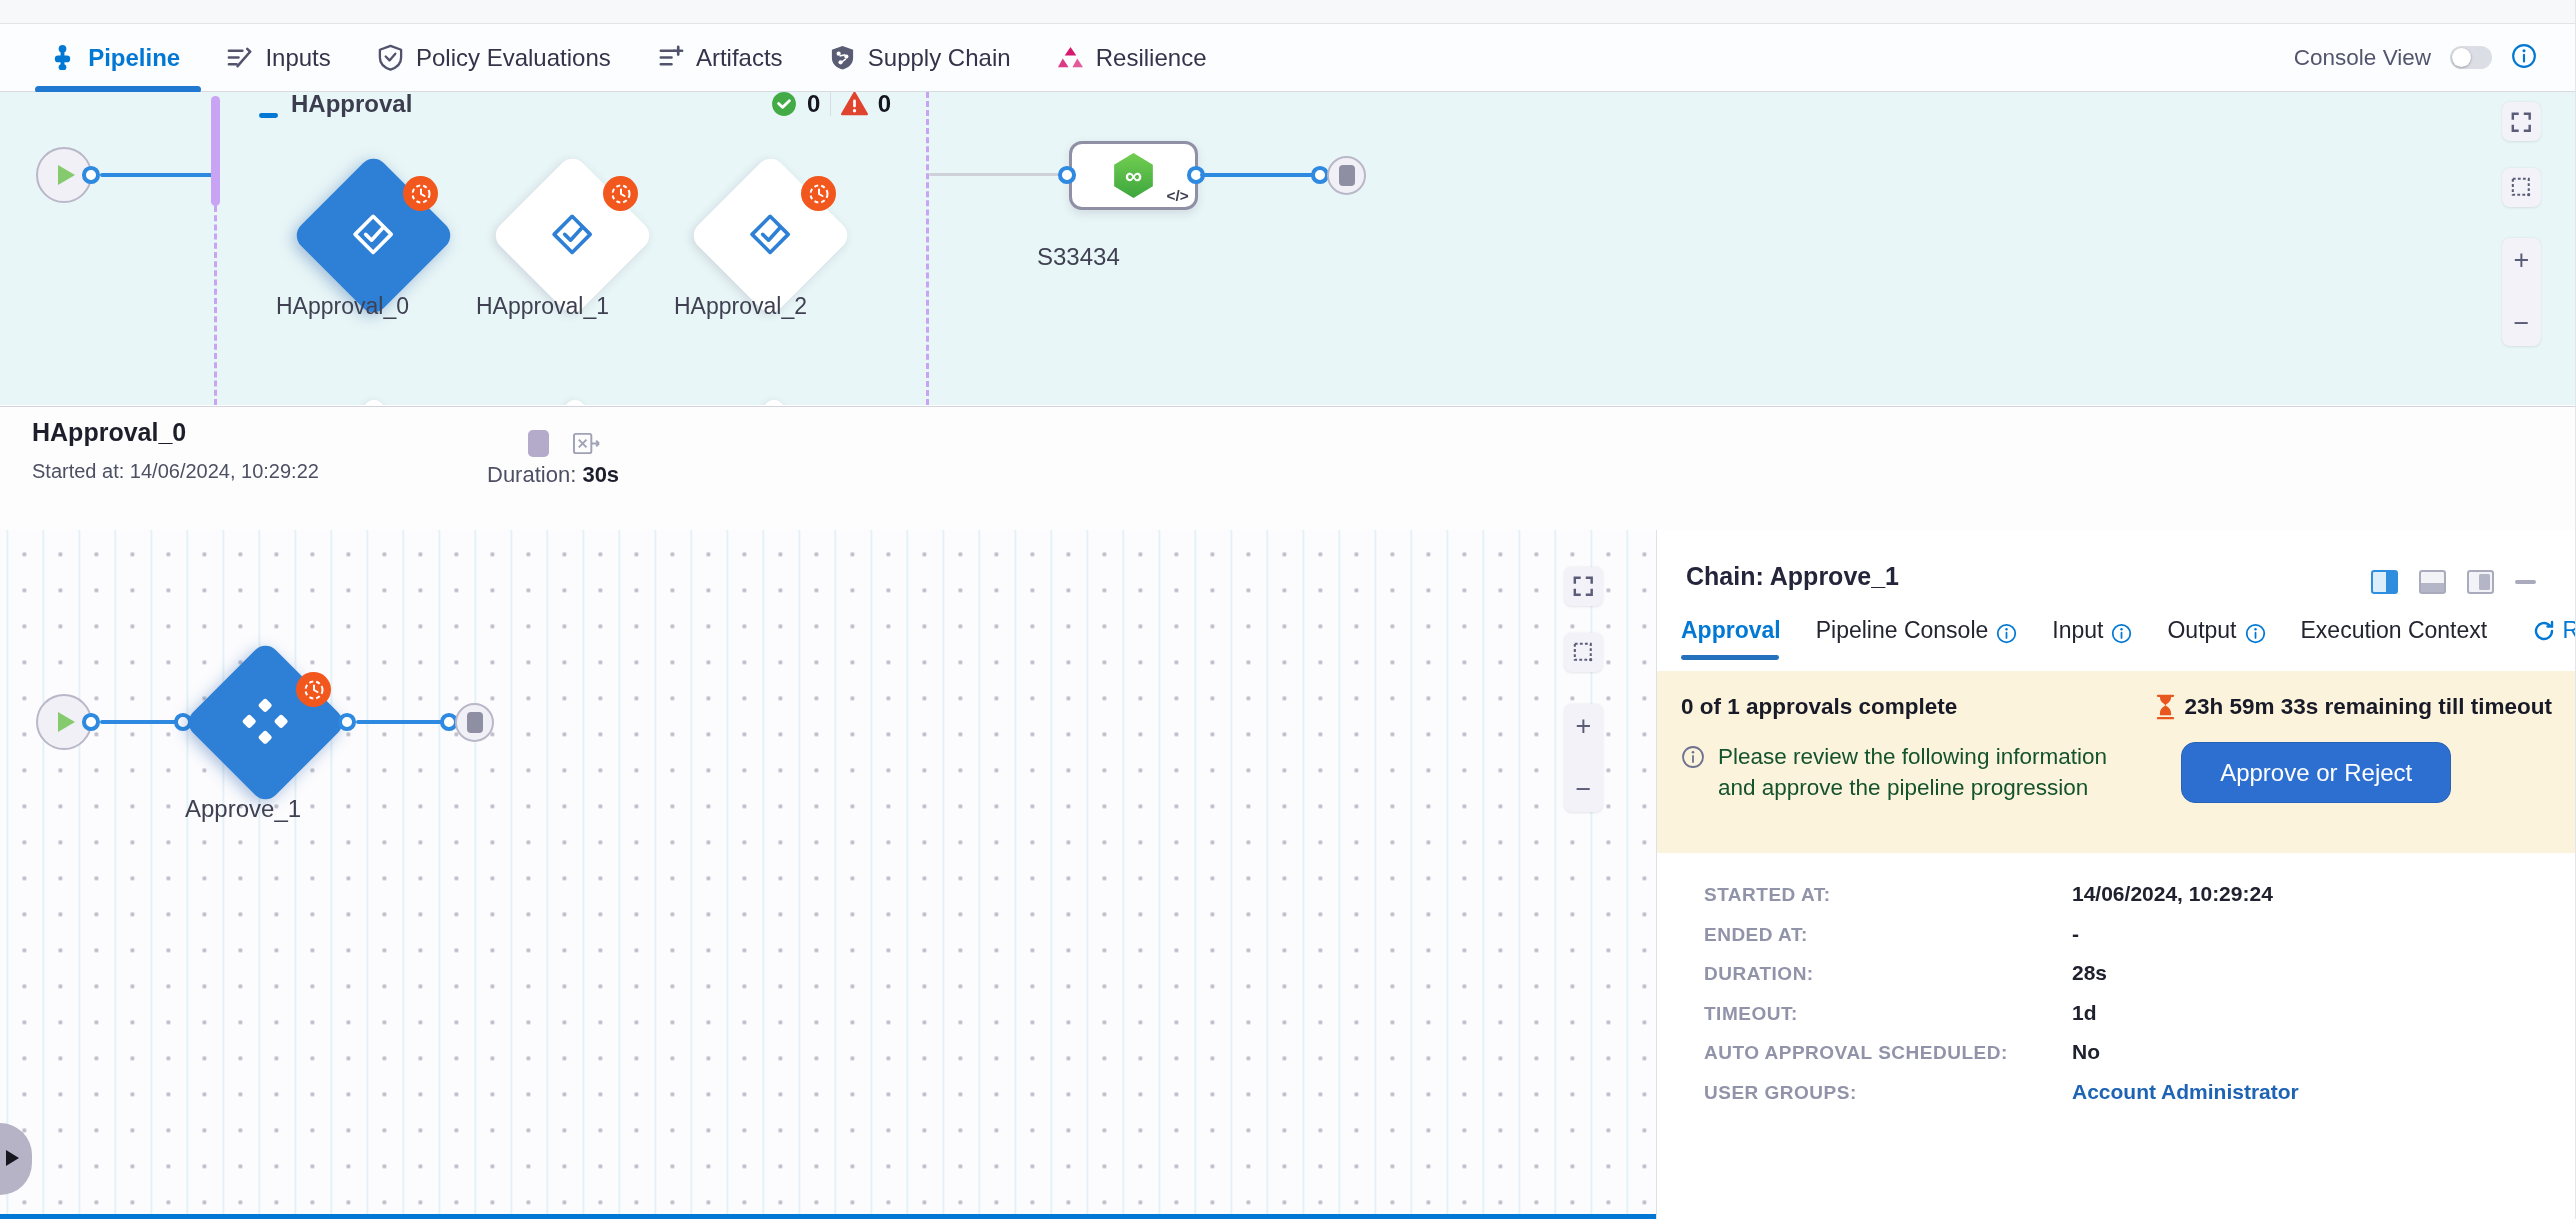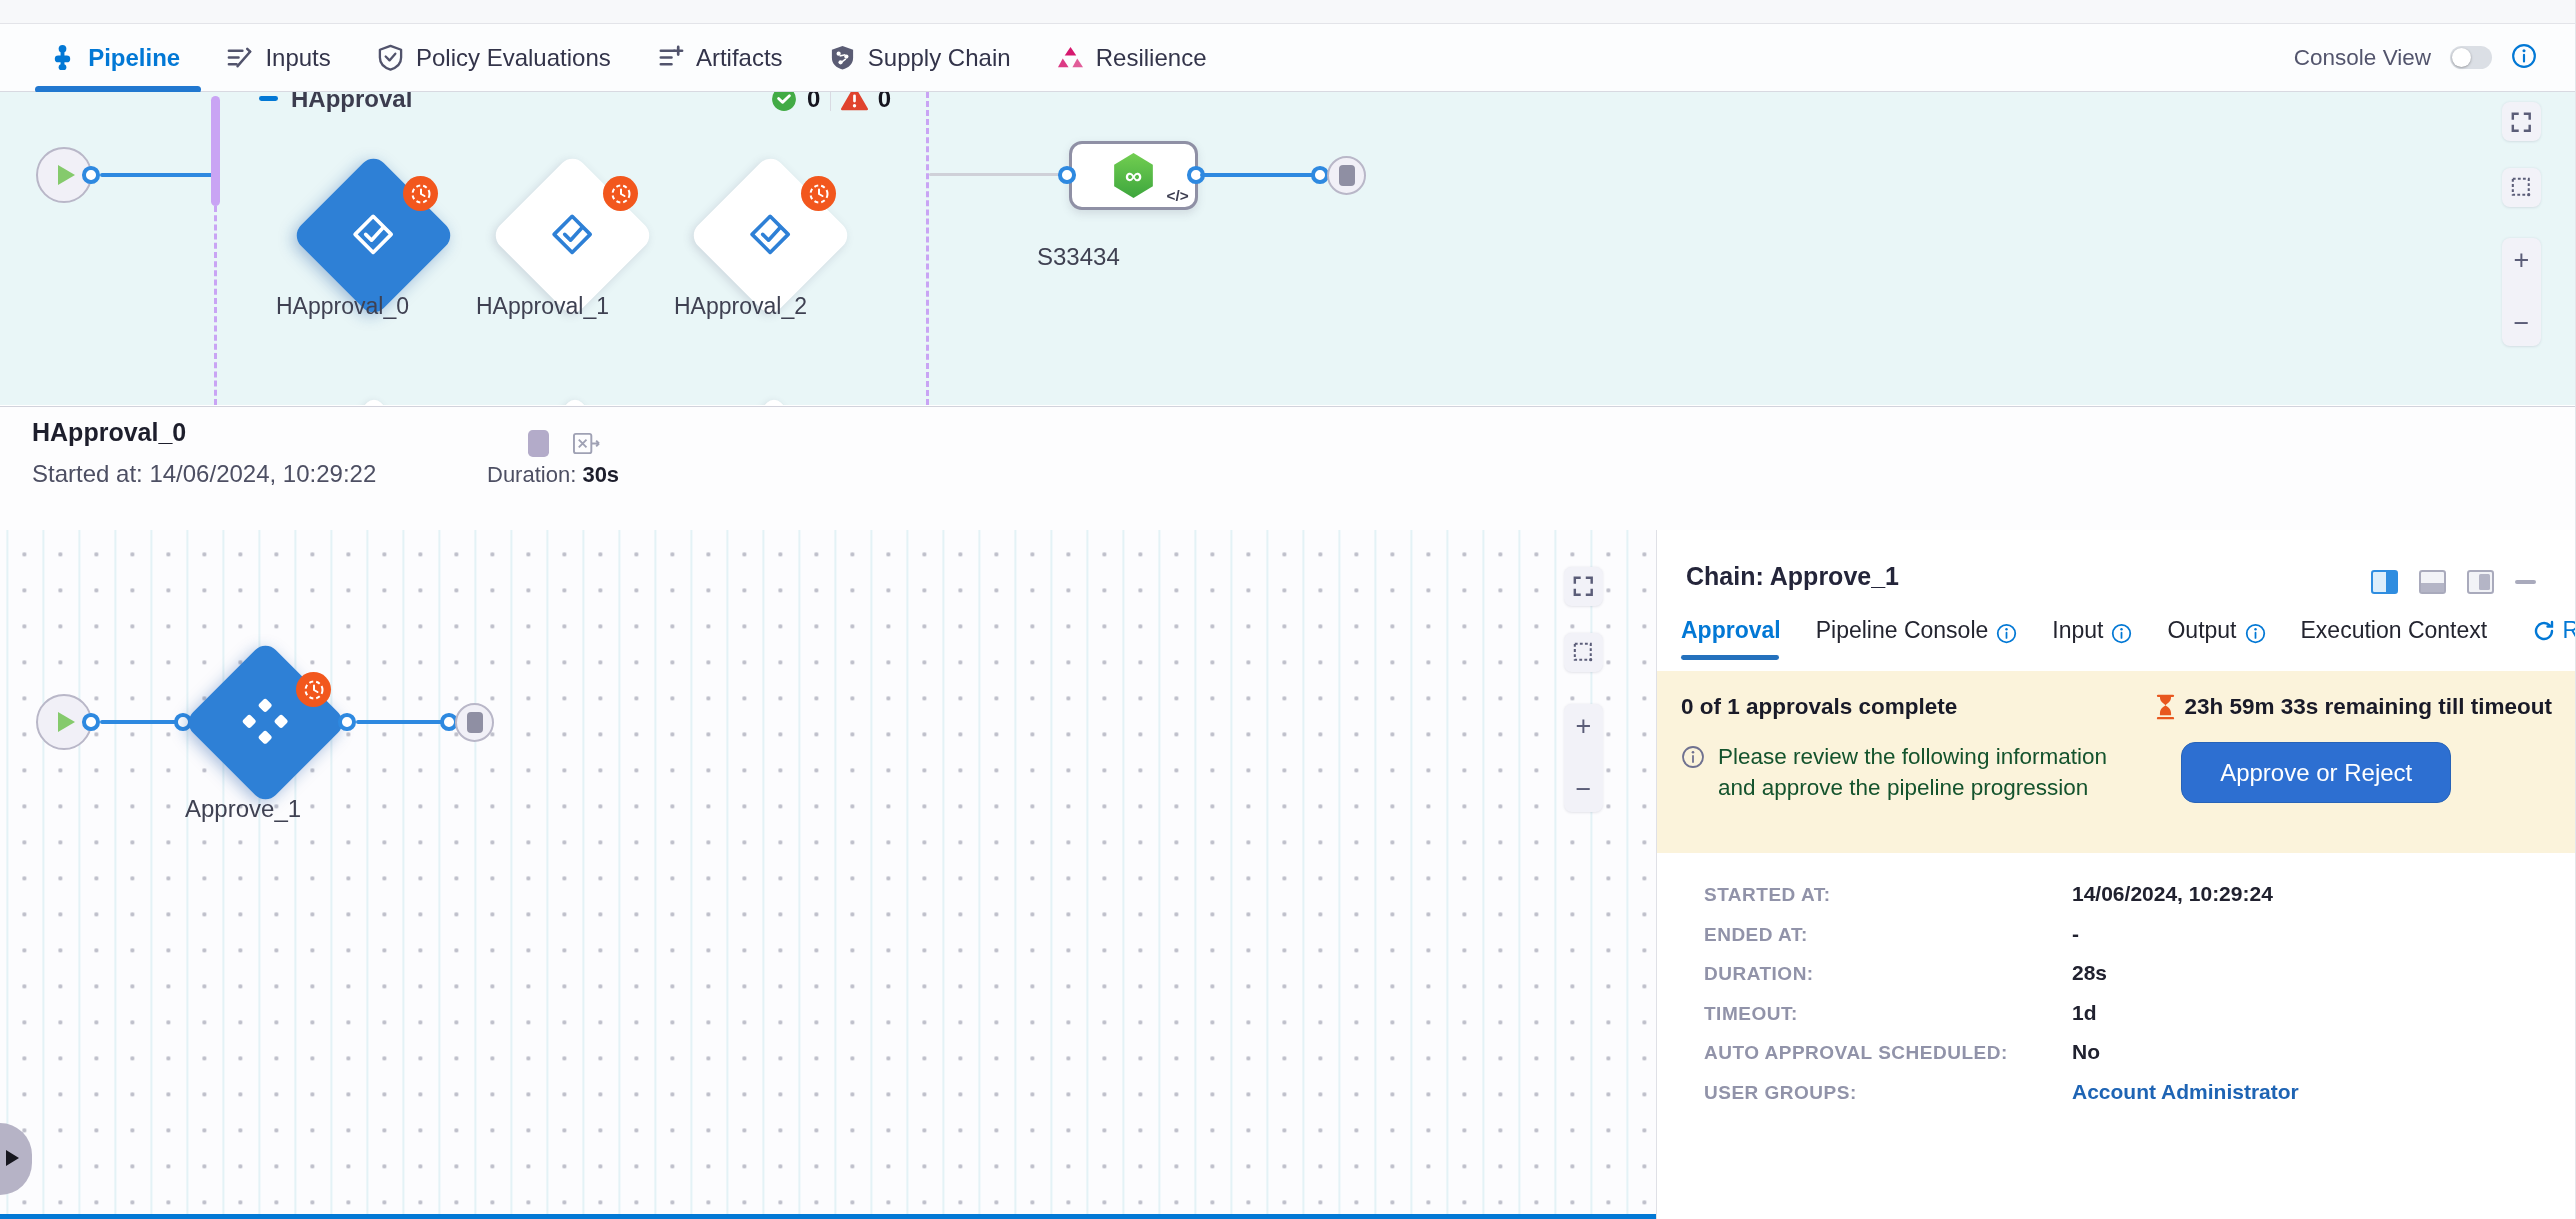--- a/index.html
+++ b/index.html
@@ -21,21 +21,21 @@
   
   .top-canvas { position:absolute; left:0; top:92px; width:2576px; height:313px; background:#e9f6f7; overflow:hidden; }
   .bottom-wrap { position:absolute; left:0; top:530px; width:2576px; height:689px; display:flex; }
   .step-canvas { position:relative; width:1657px; height:689px; background:#fcfcfe; overflow:hidden; border-right:1.6px solid #dfe0e6;
     background-image:
       repeating-linear-gradient(90deg, rgba(140,205,218,0.22) 0 1.6px, transparent 1.6px 36px),
       radial-gradient(circle, #bfc0cb 1.9px, transparent 2.4px);
     background-size:36px 36px, 36px 36px; background-position:6.4px 6.4px, 6.4px 6.4px; }
 
   
-  .stage-header { position:absolute; left:259px; top:-13px; width:632px; height:39px; display:flex; align-items:center; gap:13px; }
+  .stage-header { position:absolute; left:259px; top:-13px; width:632px; height:39px; display:flex; align-items:flex-end; gap:13px; }
   .collapse-minus { width:19px; height:4.8px; border-radius:2.4px; background:#0278d5; cursor:pointer; }
   .stage-name { font-size:24px; font-weight:600; color:#3b3c4e; }
   .stage-badges { margin-left:auto; display:flex; align-items:center; gap:9.6px; font-size:24px; font-weight:700; color:#15151f; }
   .badge-divider { width:1.6px; height:24px; background:#d9dae2; }
 
   
   .start-node, .end-node { position:absolute; border-radius:50%; background:#f1f0f7; border:2.4px solid #b9b7c8; display:flex; align-items:center; justify-content:center; }
   .start-node { width:56px; height:56px; }
   .end-node { width:39px; height:39px; }
   .play-tri { width:0; height:0; border-left:17.7px solid #85ca6c; border-top:10.4px solid transparent; border-bottom:10.4px solid transparent; margin-left:4.8px; }
@@ -60,21 +60,21 @@
   .code-tag { position:absolute; right:6.4px; bottom:1.6px; font-size:15.3px; color:#3c3d50; font-weight:600; }
 
   
   .cbtn { position:absolute; width:39px; height:39px; border-radius:8px; background:#f2f2f8; display:flex; align-items:center; justify-content:center; color:#5b5d78; cursor:pointer; box-shadow:0 0.8px 2.4px rgba(60,60,90,.12); }
   .zoom-pill { position:absolute; width:39px; height:108px; border-radius:8px; background:#f2f2f8; display:flex; flex-direction:column; align-items:center; justify-content:space-between; padding:11.2px 0; color:#5b5d78; box-shadow:0 0.8px 2.4px rgba(60,60,90,.12); }
   .zoom-pill span { font-size:27px; line-height:22.5px; cursor:pointer; }
 
   
   .details-bar { position:absolute; left:0; top:406px; width:2576px; height:125px; background:#fdfdfe; border-top:1.6px solid #d2d3dc; border-bottom:1.6px solid #e6e7ec; }
   .db-title { position:absolute; left:32px; top:11.2px; font-size:25px; font-weight:700; color:#1d1e2c; }
-  .db-started { position:absolute; left:32px; top:53px; font-size:24px; color:#4d4f63; }
+  .db-started { position:absolute; left:32px; top:53px; font-size:20px; color:#4d4f63; }
   .db-icon1 { position:absolute; left:528px; top:22.5px; width:21px; height:27px; border-radius:4.8px; background:#b3abc9; }
   .db-duration { position:absolute; left:487px; top:55px; font-size:22px; color:#4d4f63; }
   .db-duration b { color:#1d1e2c; }
 
   
   .expand-handle { position:absolute; left:0; top:593px; width:32px; height:72px; border-radius:0 36px 36px 0; background:#b6b3c6; cursor:pointer; }
   .expand-tri { position:absolute; left:6.4px; top:27px; width:0; height:0; border-left:13px solid #17171f; border-top:8.8px solid transparent; border-bottom:8.8px solid transparent; }
   .hscroll { position:absolute; left:0; bottom:0; width:100%; height:4.8px; background:#0278d5; cursor:pointer; }
 
   

